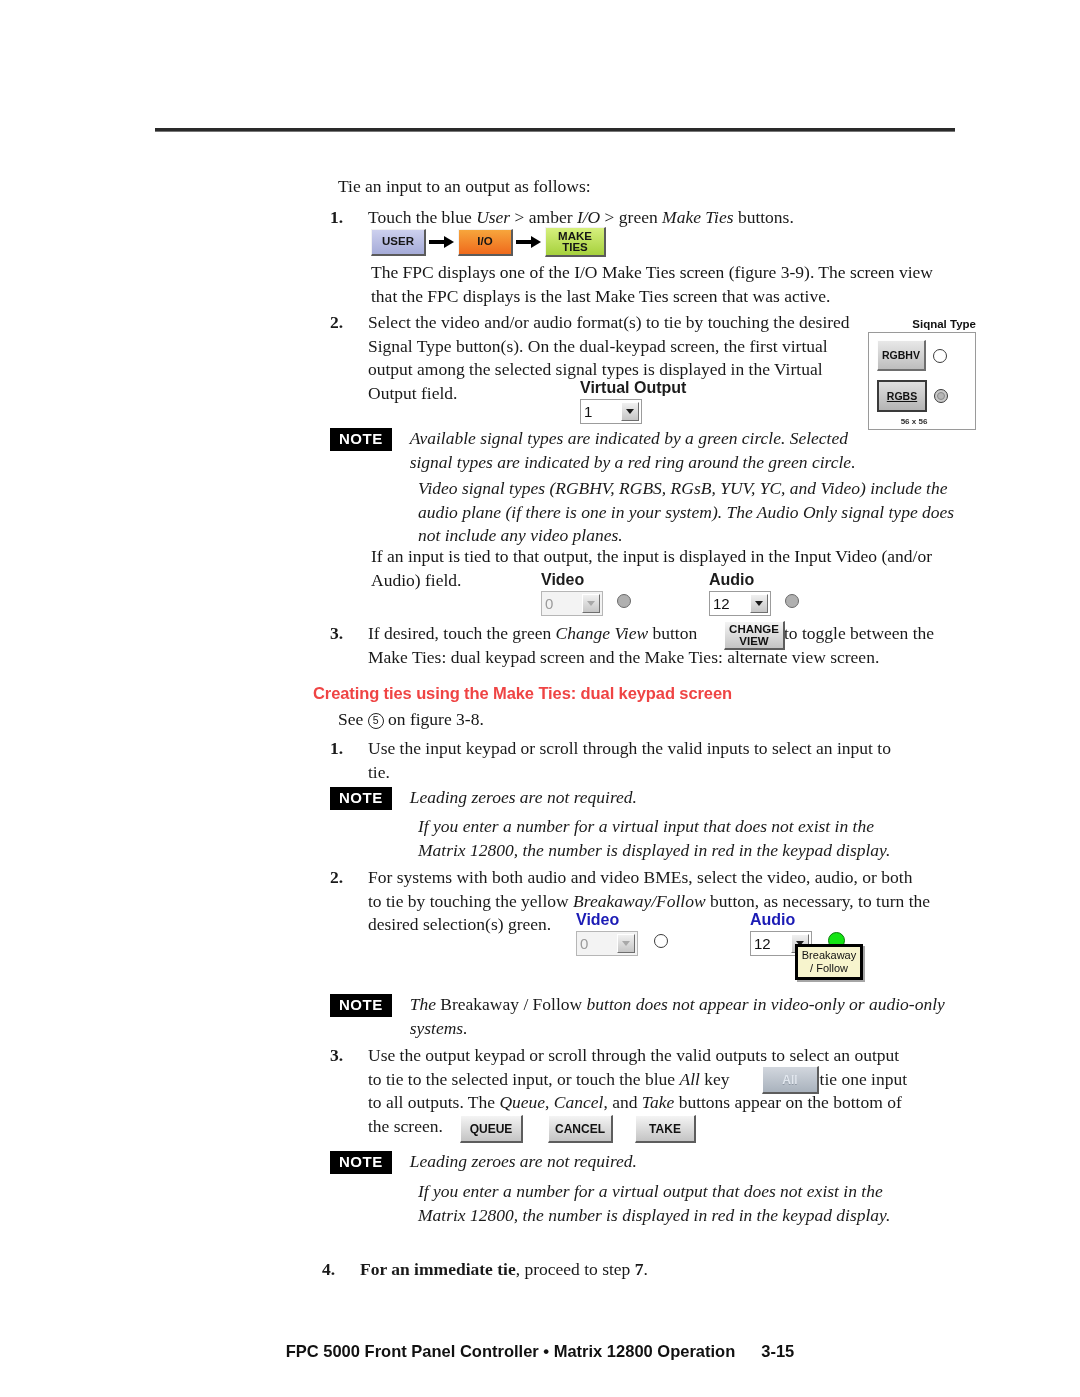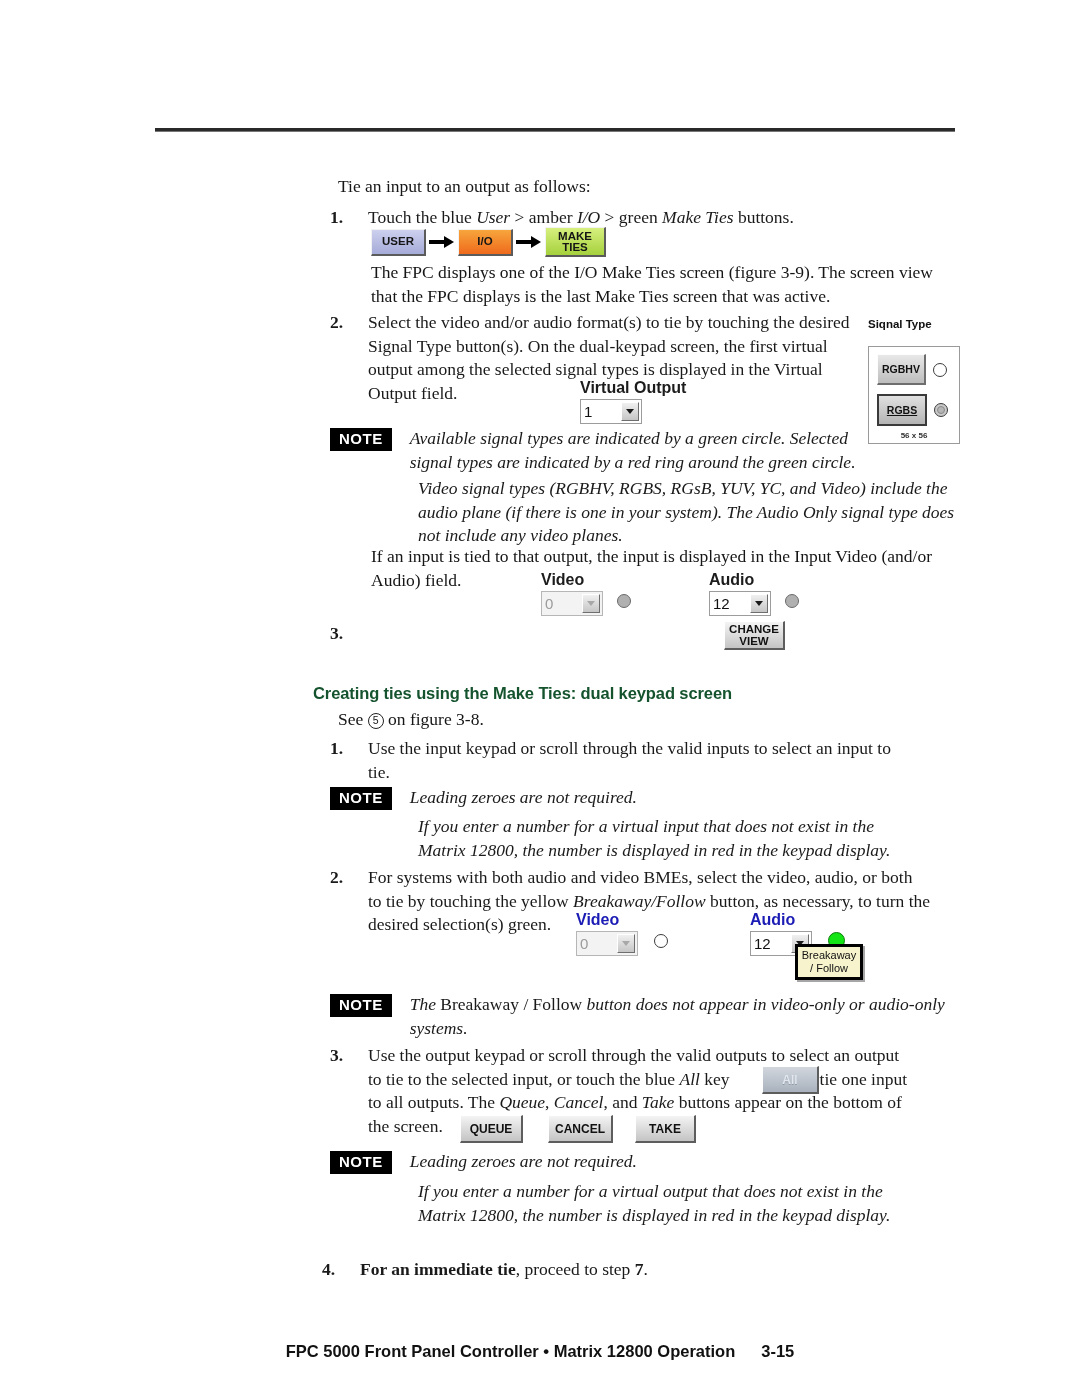--- a/index.html
+++ b/index.html
@@ -90,21 +90,21 @@
     line-height: 23.5px;
   }
   .note-text .rom, .note-cont .rom { font-style: normal; }
 
   
   .sec-head {
     position: absolute;
     font-family: "Liberation Sans", "DejaVu Sans", sans-serif;
     font-weight: bold;
     font-size: 16.5px;
-    color: #14532d;
+    color: #ef4444;
     letter-spacing: -0.1px;
   }
 
   
   .footer {
     position: absolute;
     left: 0; top: 1342px;
     width: 1080px;
     text-align: center;
     font-family: "Liberation Sans", "DejaVu Sans", sans-serif;
@@ -187,27 +187,27 @@
     border-left: 10px solid #000;
   }
 
   
   .sigpanel { position: absolute; }
   .sig-title {
     font-family: "Liberation Sans", "DejaVu Sans", sans-serif;
     font-weight: bold;
     font-size: 11.5px;
     color: #111;
-    text-align: left;
-    margin-bottom: 16px;
+    text-align: right;
+    margin-bottom: 2px;
   }
   .sig-box {
     border: 1px solid #9a9a9a;
     background: #ffffff;
-    padding: 7px 8px 3px 8px;
+    padding: 7px 24px 3px 8px;
     width: 74px;
   }
   .sig-row {
     display: flex;
     align-items: center;
     margin-bottom: 9px;
   }
   .sig-btn {
     width: 46px; height: 28px;
     background: linear-gradient(#e8e8e8, #bdbdbd);
@@ -442,20 +442,25 @@
               <i></i>
             </div>
         </div>
       </div>
       <div class="led led-gray" style="margin-left:14px; margin-top:14px;"></div>
     </div>
   </div>
 
   <div class="step" style="left:330px; top:622px; width:630px;">
     <div class="step-num">3.</div>
+    <div class="step-body">
+      If desired, touch the green <span class="ital">Change View</span> button
+      <span style="display:inline-block; width:78px;"></span>
+      to toggle between the<br>Make Ties: dual keypad screen and the Make Ties: alternate view screen.
+    </div>
   </div>
 
   <div class="pbtn two" style="left:724px; top:621px; width:58px; height:26px; font-size:11.5px;">
     <span>CHANGE</span>
     <span>VIEW</span>
   </div>
 
   <div class="sec-head" style="left:313px; top:684px;">Creating ties using the Make Ties: dual keypad screen</div>
 
   <div class="blk body-text" style="left:338px; top:708px;">

